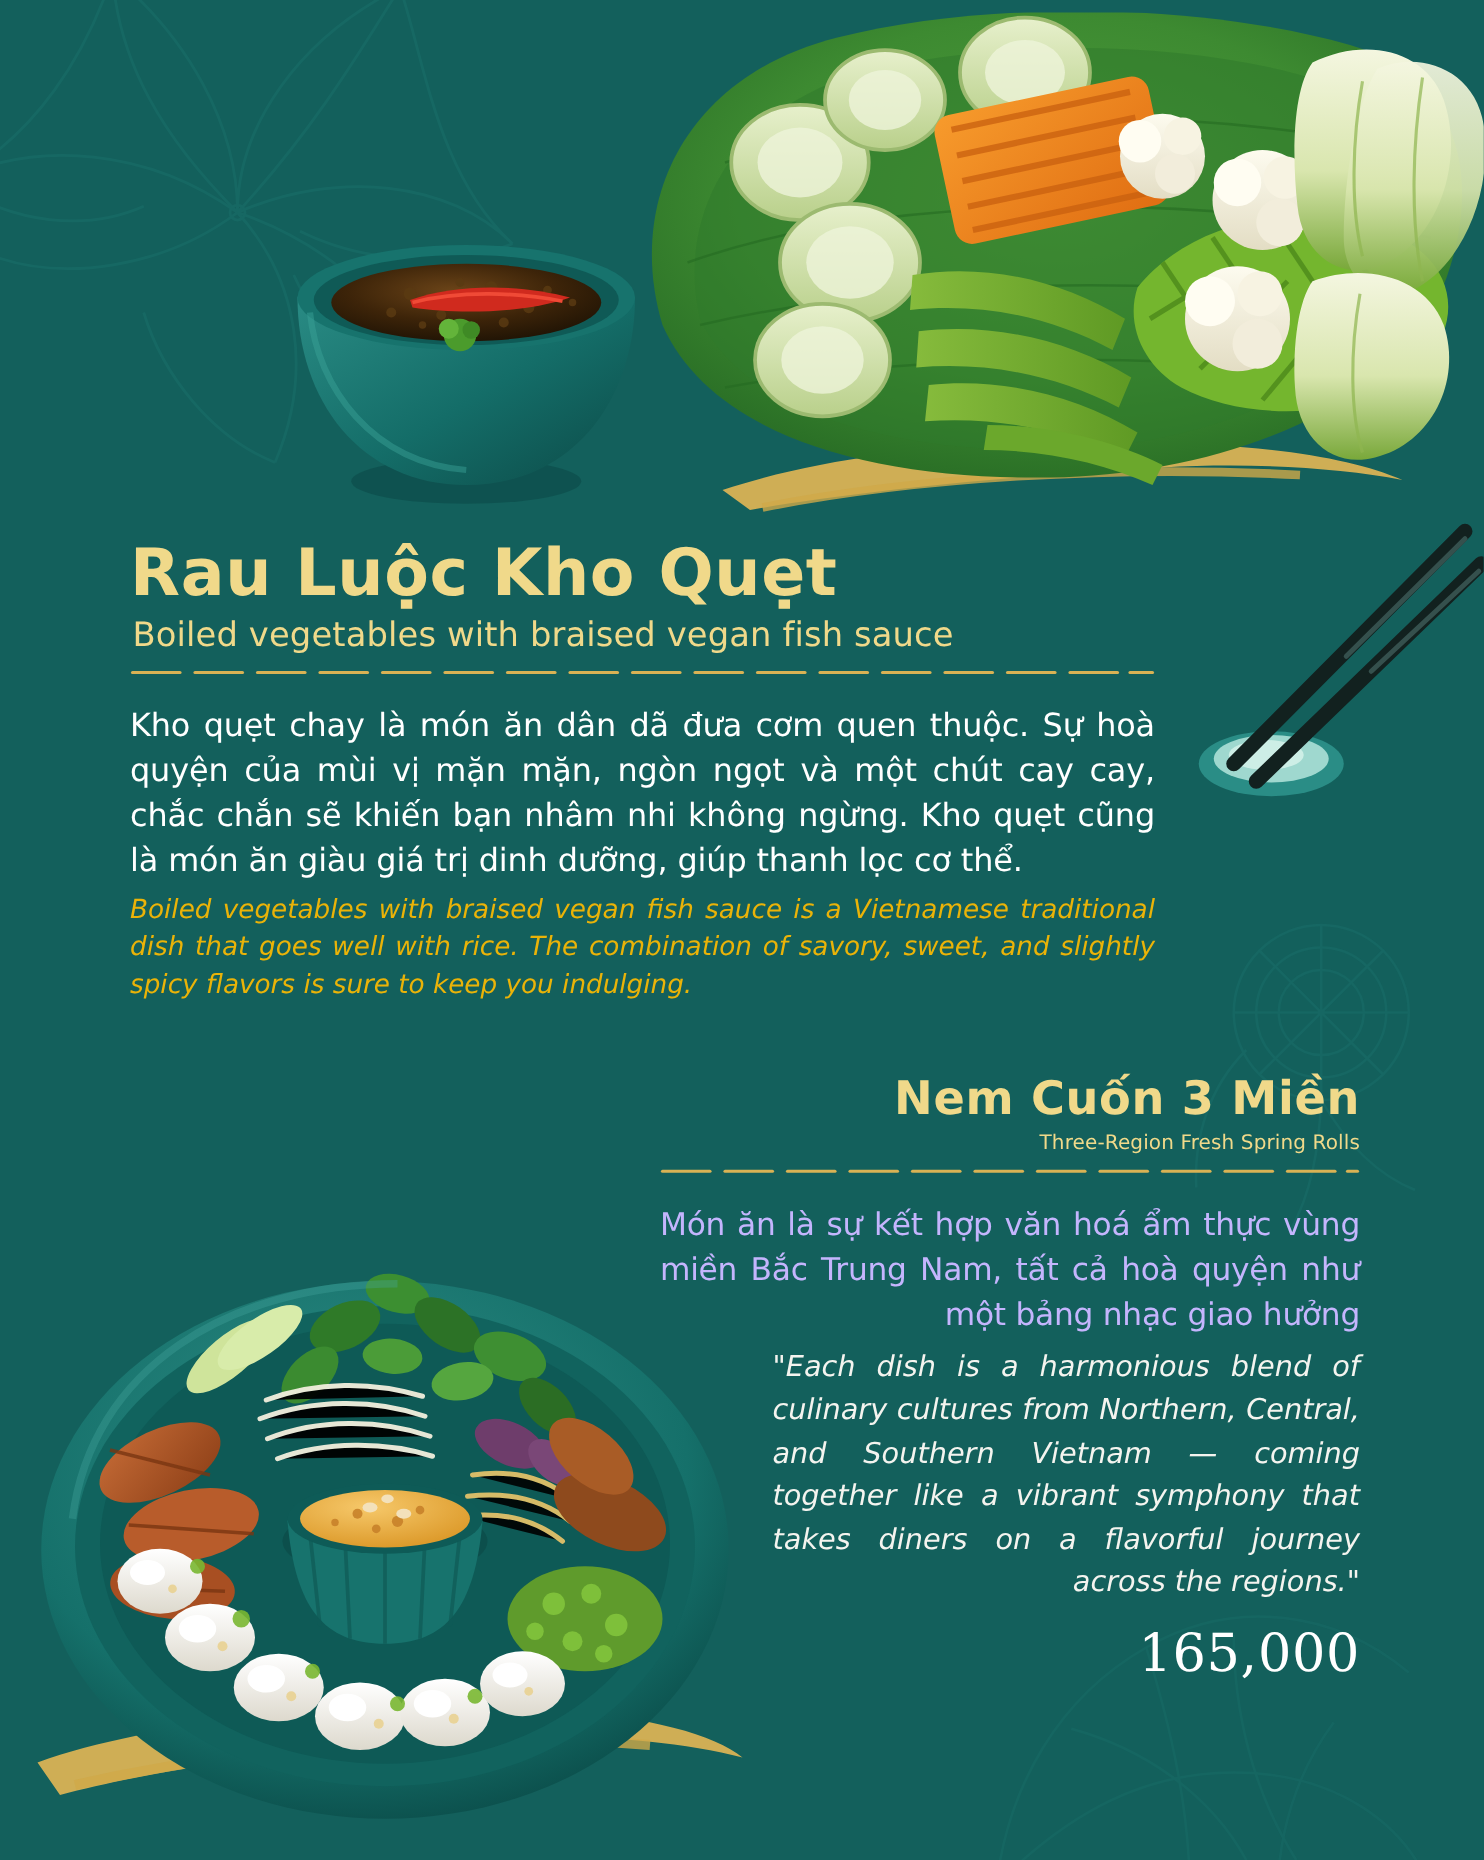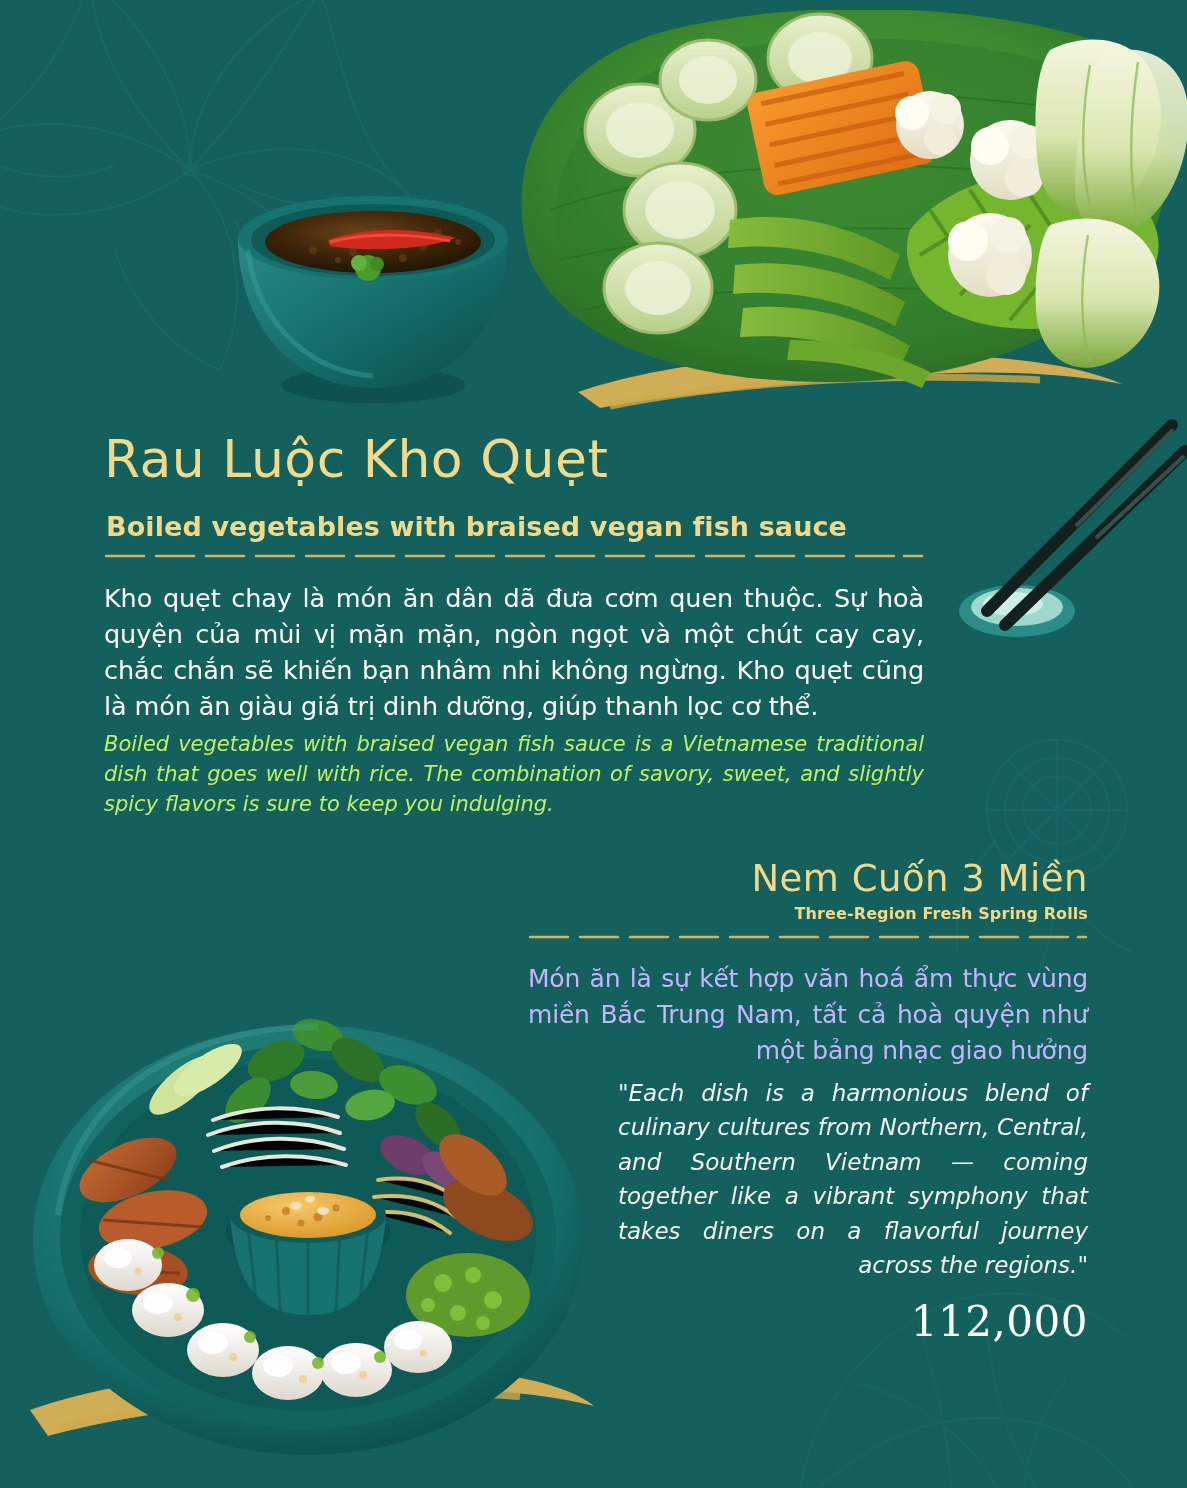--- a/index.html
+++ b/index.html
@@ -102,53 +102,53 @@
   
   .dish1 {
     position: absolute;
     left: 104px;
     top: 432px;
     width: 820px;
   }
   .dish-title {
     font-family: "DejaVu Sans", sans-serif;
     font-size: 52px;
-    font-weight: normal;
+    font-weight: bold;
     color: #f0d98a;
     letter-spacing: 0.5px;
     line-height: 1.05;
     margin: 0;
   }
   .dish-sub {
     font-family: "DejaVu Sans", sans-serif;
     font-size: 27px;
-    font-weight: bold;
+    font-weight: normal;
     color: #f0d98a;
-    margin: 24px 0 0 2px;
+    margin: 6px 0 0 2px;
     letter-spacing: 0.1px;
   }
   .divider {
     margin-top: 10px;
     width: 100%;
     height: 8px;
   }
   .desc-vn {
     font-family: "DejaVu Sans", sans-serif;
     font-size: 25.5px;
     color: #ffffff;
     line-height: 1.42;
     margin: 16px 0 0 0;
     text-align: justify;
     letter-spacing: -0.1px;
   }
   .desc-en {
     font-family: "DejaVu Sans", sans-serif;
     font-style: italic;
     font-size: 21px;
-    color: #bef264;
+    color: #eab308;
     line-height: 1.42;
     margin: 6px 0 0 0;
     text-align: justify;
   }
   .price1 {
     font-family: "DejaVu Serif", serif;
     font-size: 40px;
     color: #ffffff;
     margin-top: 26px;
     letter-spacing: 0.5px;
@@ -481,21 +481,21 @@
         <path d="M352 4 L390 4"></path>
         <path d="M402 4 L440 4"></path>
       <path d="M452 4 L490 4"></path>
         <path d="M502 4 L540 4"></path>
         <path d="M550 4 L558 4"></path>
     </g>
   </svg>
 
   <p class="desc2-vn">Món ăn là sự kết hợp văn hoá ẩm thực vùng miền Bắc Trung Nam, tất cả hoà quyện như một bảng nhạc giao hưởng</p>
   <p class="desc2-en">"Each dish is a harmonious blend of culinary cultures from Northern, Central, and Southern Vietnam — coming together like a vibrant symphony that takes diners on a flavorful journey across the regions."</p>
-  <div class="price2">112,000</div>
+  <div class="price2">165,000</div>
 </div>
 
 <svg class="gold-brush-bottom" viewBox="0 0 580 110">
   <path d="M10 70 C 110 34, 280 20, 420 28 C 500 33, 552 48, 574 66 C 520 52, 440 46, 355 50 C 240 56, 110 74, 28 96 Z" fill="#d9b254" opacity="0.95"></path>
   <path d="M40 88 C 170 58, 340 44, 500 56" stroke="#cfa948" stroke-width="8" fill="none" opacity="0.8"></path>
 </svg>
 
 <svg class="rolls-plate" viewBox="0 0 580 500">
   <defs>
     <radialGradient id="plateG" cx="45%" cy="35%" r="70%">

